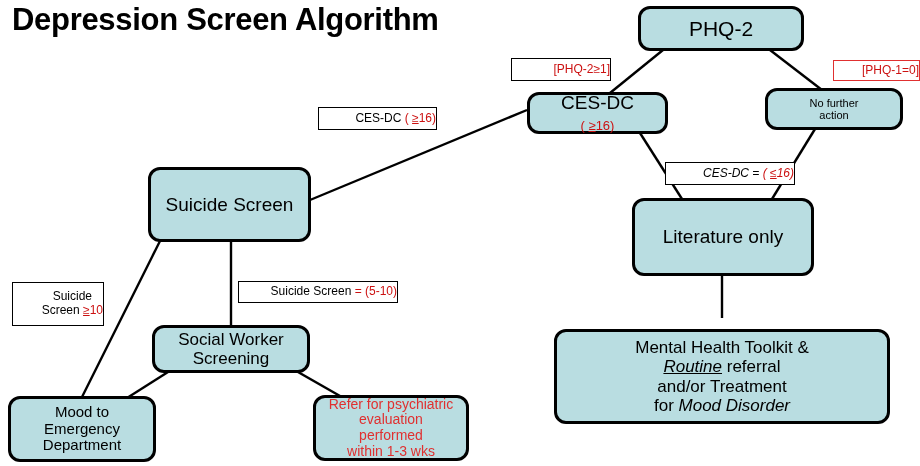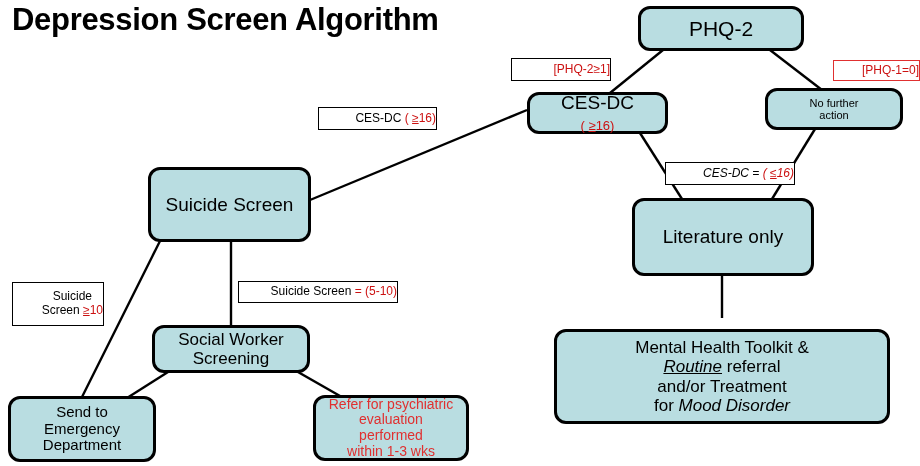--- a/index.html
+++ b/index.html
@@ -116,21 +116,21 @@
 
   <div class="node" style="left:152px; top:325px; width:158px; height:48px; font-size:17px;">
     <span class="inner">
       <span>Social Worker</span><br>
       <span>Screening</span>
     </span>
   </div>
 
   <div class="node" style="left:8px; top:396px; width:148px; height:66px; font-size:15px;">
     <span class="inner">
-      <span>Send to</span><br>
+      <span>Mood to</span><br>
       <span>Emergency</span><br>
       <span>Department</span>
     </span>
   </div>
 
   <div class="node red-text" style="left:313px; top:395px; width:156px; height:66px; font-size:14px;">
     <span class="inner">
       <span>Refer for psychiatric</span><br>
       <span>evaluation performed</span><br>
       <span>within 1-3 wks</span>

